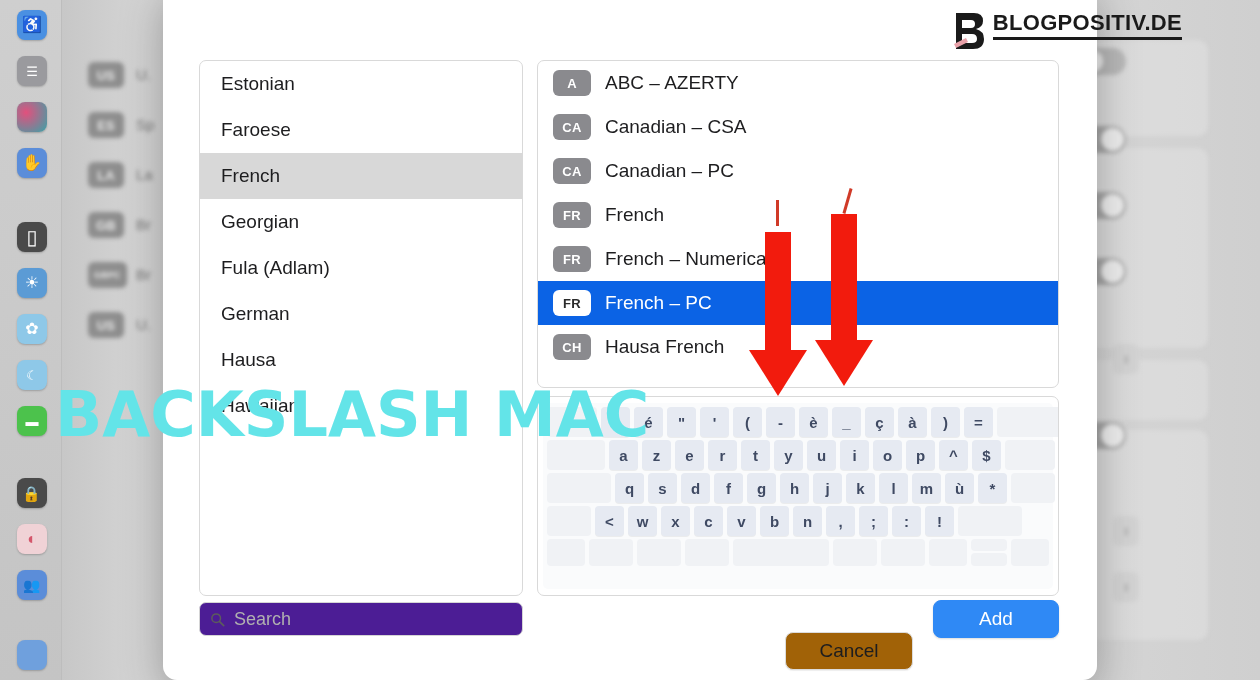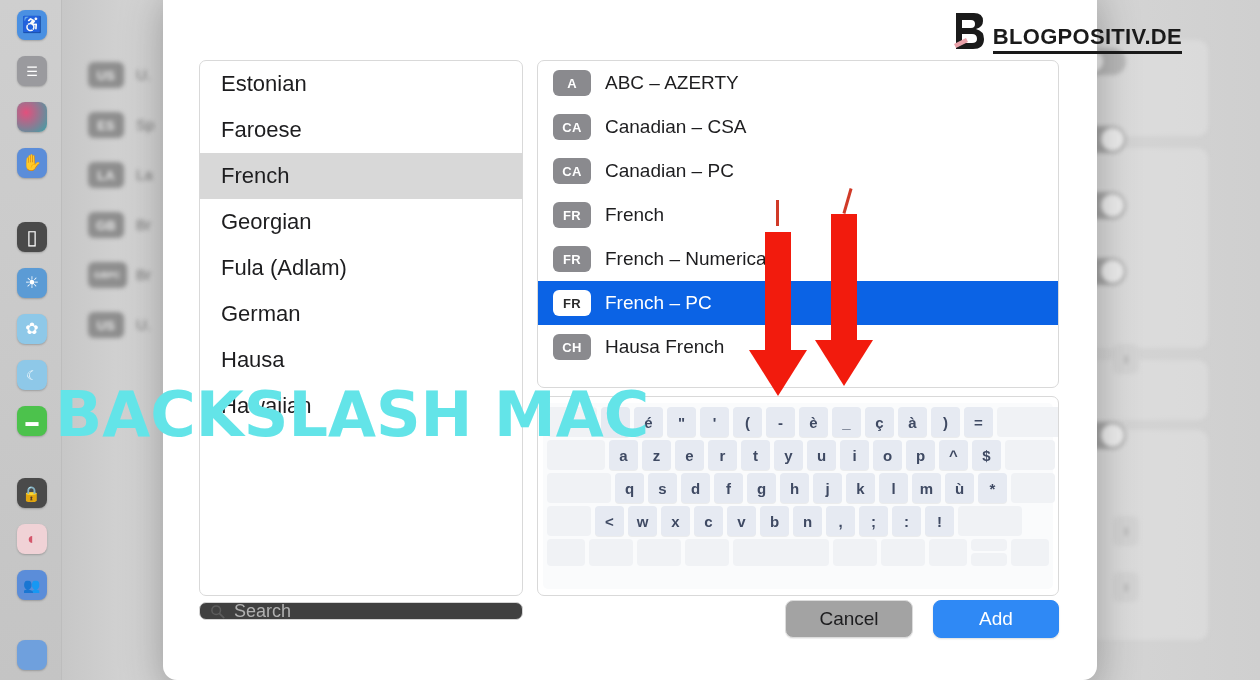--- a/index.html
+++ b/index.html
@@ -85,21 +85,21 @@
 
   
   .lang-panel {
     position: absolute; left: 36px; top: 78px;
     width: 324px; height: 536px;
     background: #fff; border: 1px solid #d9d9d9; border-radius: 7px;
     overflow: hidden;
   }
   .lang-item {
     height: 46px; line-height: 46px;
-    padding-left: 21px; font-size: 22px; color: #1d1d1f;
+    padding-left: 21px; font-size: 19px; color: #1d1d1f;
     white-space: nowrap;
   }
   .lang-item.selected { background: #d8d8d8; }
   .lang-item.clipped { height: 14px; line-height: 10px; overflow: hidden; }
 
   .src-panel {
     position: absolute; left: 374px; top: 78px;
     width: 522px; height: 328px;
     background: #fff; border: 1px solid #d9d9d9; border-radius: 7px;
     overflow: hidden;
@@ -147,46 +147,47 @@
   .key.w-44 { flex: 0 0 44px; }
   .key.w-50 { flex: 0 0 50px; }
   .key.w-58 { flex: 0 0 58px; }
   .key.w-64 { flex: 0 0 64px; }
   .key.w-space { flex: 1 1 auto; }
   .kbd-row.last { height: 27px; }
 
   
   .search-box {
     position: absolute; left: 36px; top: 620px;
-    width: 324px; height: 18px;
-    border: 1px solid #d5d5d5; border-radius: 7px; background: #404040;
+    width: 324px; height: 34px;
+    border: 1px solid #d5d5d5; border-radius: 7px; background: #4c1d95;
     display: flex; align-items: center; padding-left: 10px; gap: 9px;
   }
   .search-placeholder { color: #b0b0b0; font-size: 18px; }
   .btn {
     position: absolute; top: 618px; height: 38px;
     border-radius: 8px; font-size: 19px;
     display: flex; align-items: center; justify-content: center;
     cursor: default; user-select: none;
   }
   .btn-cancel {
     left: 622px; width: 128px;
-    background: #a3a3a3; border: 1px solid #dcdcdc; color: #1d1d1f;
+    background: #a16207; border: 1px solid #dcdcdc; color: #1d1d1f;
     box-shadow: 0 1px 1px rgba(0,0,0,.07);
+    margin-top: 32px;
   }
   .btn-add {
     left: 770px; width: 126px;
     background: #2f89f5; color: #fff; border: 1px solid #2f89f5;
     box-shadow: 0 1px 2px rgba(0,0,0,.14);
   }
 
   
   .logo {
     position: absolute; right: 78px; top: 10px;
-    display: flex; align-items: flex-end; gap: 6px; z-index: 40;
+    display: flex; align-items: flex-start; gap: 6px; z-index: 40;
   }
   .logo-mark {
     width: 36px; height: 44px; position: relative;
     display: flex; align-items: center; justify-content: center;
   }
   .logo-text {
     font-size: 22px; font-weight: 700; color: #1a1a1a;
     letter-spacing: .3px; border-bottom: 3px solid #1a1a1a; padding-bottom: 1px;
   }
 

